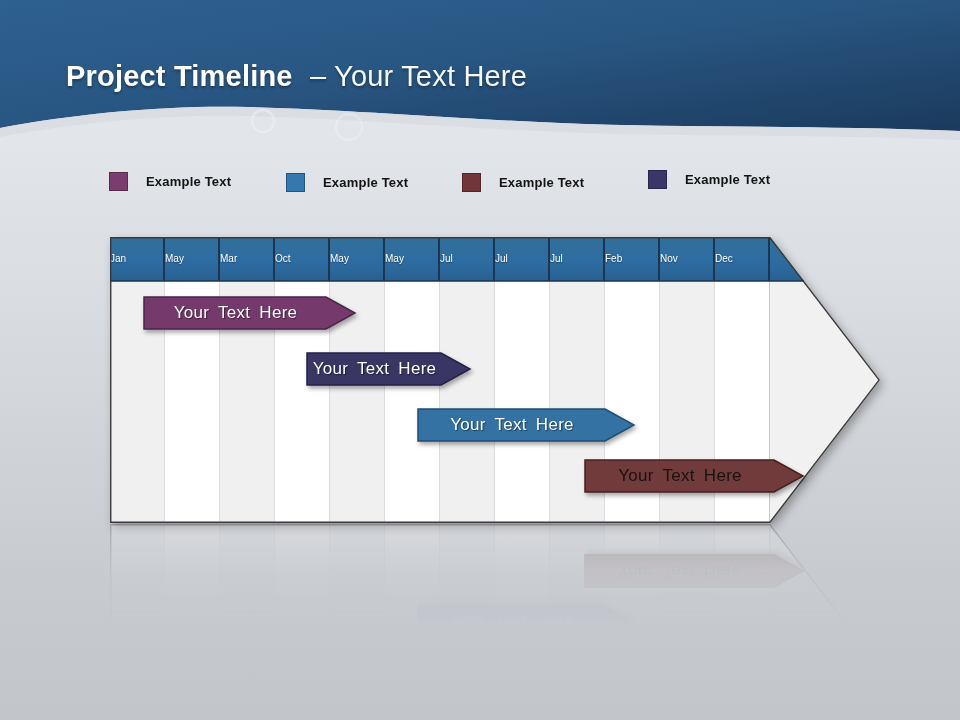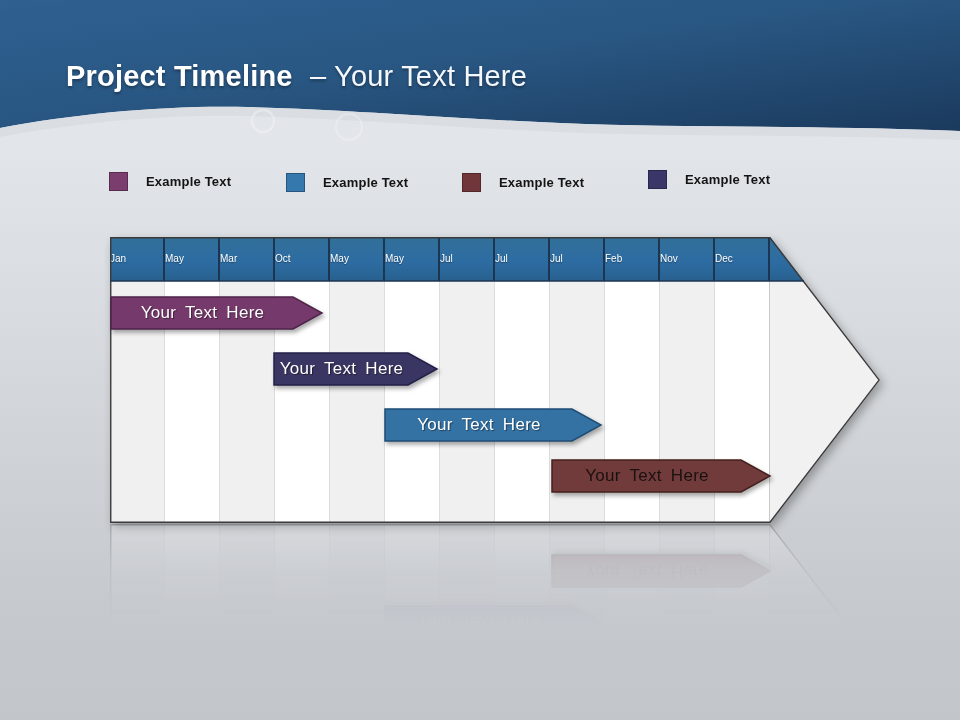--- a/index.html
+++ b/index.html
@@ -41,21 +41,21 @@
     position:absolute;left:0;top:0;width:770px;height:44px;display:flex;
     background:linear-gradient(180deg,#327099 0%,#2d6ca2 55%,#28618f 100%);
   }
   .hcell{
     width:55px;height:44px;line-height:44px;text-align:left;
     color:#ffffff;font-size:10px;border-right:2px solid #1c3550;
     text-shadow:0 1px 1px rgba(0,0,0,.35);
   }
   .outline-svg{position:absolute;left:0;top:0;pointer-events:none;}
   
-  .bar{position:absolute;height:20px;}
+  .bar{position:absolute;height:20px;margin-left:33px;}
   .bar svg{position:absolute;left:0;top:0;filter:drop-shadow(2px 3px 2px rgba(0,0,0,.33));}
   .bar-label{
     position:absolute;top:1px;height:32px;line-height:32px;left:1px;
     text-align:center;font-size:17px;word-spacing:4px;letter-spacing:.3px;white-space:nowrap;
   }
   .bar-label.lite{color:#fff;text-shadow:1px 1px 1px rgba(0,0,0,.45);}
   .bar-label.dark{color:#140e0e;}
   
   .reflection{
     position:absolute;left:110px;top:524px;width:770px;height:286px;

